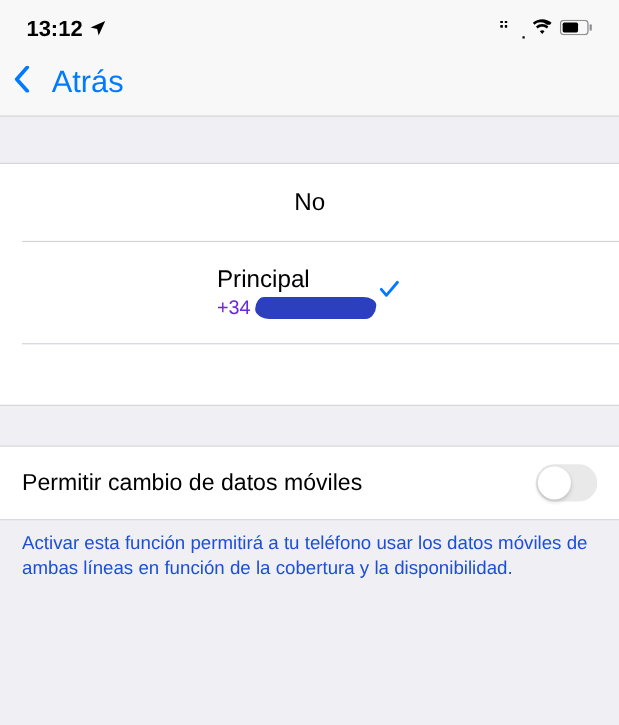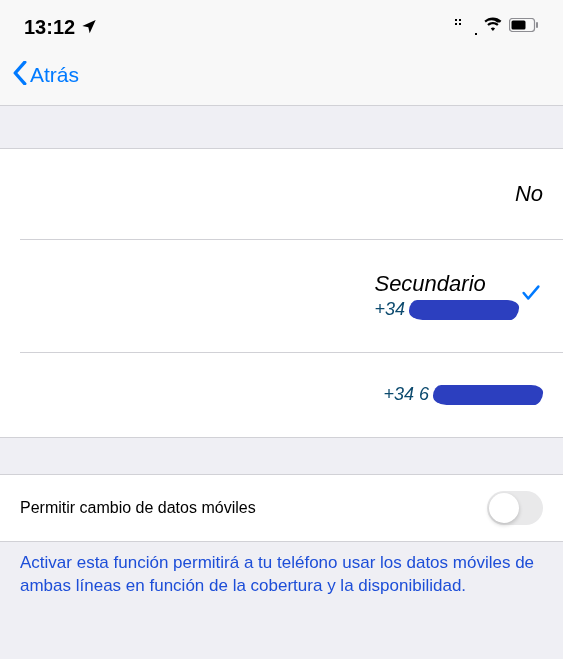--- a/index.html
+++ b/index.html
@@ -41,22 +41,22 @@
       padding: 8px 12px 14px 12px;
       background: #f8f8f8;
       border-bottom: 1px solid #d1d1d6;
       position: relative;
       height: 56px;
     }
     .back-button {
       display: flex;
       align-items: center;
       color: #007aff;
-      font-size: 21px;
-      gap: 2px;
+      font-size: 28px;
+      gap: 19px;
       cursor: pointer;
       z-index: 2;
     }
     .back-chevron {
       font-size: 30px;
       line-height: 1;
       font-weight: 400;
     }
     .nav-title {
       position: absolute;
@@ -72,25 +72,24 @@
       height: 42px;
     }
     .list-group {
       background: #fff;
       border-top: 1px solid #d1d1d6;
       border-bottom: 1px solid #d1d1d6;
     }
     .list-item {
       display: flex;
       align-items: center;
-      justify-content: flex-end;
-      padding: 32px 20px;
+      justify-content: center;
+      padding: 22px 20px;
       min-height: 56px;
       position: relative;
-      font-style: italic;
     }
     .list-item + .list-item::before {
       content: "";
       position: absolute;
       top: 0;
       left: 20px;
       right: 0;
       height: 1px;
       background: #d1d1d6;
     }
@@ -98,21 +97,21 @@
       display: flex;
       flex-direction: column;
       gap: 2px;
     }
     .item-label {
       font-size: 22px;
       color: #000;
     }
     .item-sublabel {
       font-size: 18px;
-      color: #0c4a6e;
+      color: #6d28d9;
       display: flex;
       align-items: center;
       gap: 4px;
     }
     .redacted {
       display: inline-block;
       width: 110px;
       height: 20px;
       background: #2c3fbf;
       border-radius: 10px 16px 12px 18px / 14px 10px 16px 12px;
@@ -129,21 +128,21 @@
     .toggle-item {
       display: flex;
       align-items: center;
       justify-content: space-between;
       padding: 16px 20px;
       background: #fff;
       border-top: 1px solid #d1d1d6;
       border-bottom: 1px solid #d1d1d6;
     }
     .toggle-label {
-      font-size: 16px;
+      font-size: 21px;
       color: #000;
     }
     .toggle {
       width: 56px;
       height: 34px;
       background: #e9e9ea;
       border-radius: 17px;
       position: relative;
       cursor: pointer;
     }
@@ -235,38 +234,34 @@
 <div class="spacer-top"></div>
 
 <div class="list-group">
   <div class="list-item">
     <div class="item-text">
       <span class="item-label">No</span>
     </div>
   </div>
   <div class="list-item">
     <div class="item-text">
-      <span class="item-label">Secundario</span>
+      <span class="item-label">Principal</span>
       <span class="item-sublabel">
         <span>+34</span>
         <span class="redacted"></span>
       </span>
     </div>
     <span class="checkmark">
       <svg width="24" height="22" viewBox="0 0 24 24" fill="none" stroke="#007aff" stroke-width="2.8" stroke-linecap="round" stroke-linejoin="round">
           <polyline points="4,12 9,18 20,5"></polyline>
         </svg>
     </span>
   </div>
   <div class="list-item">
     <div class="item-text">
-      <span class="item-sublabel">
-        <span>+34 6</span>
-        <span class="redacted"></span>
-      </span>
     </div>
   </div>
 </div>
 
 <div class="spacer-mid"></div>
 
 <div class="toggle-item">
   <span class="toggle-label">Permitir cambio de datos móviles</span>
   <div class="toggle"></div>
 </div>

